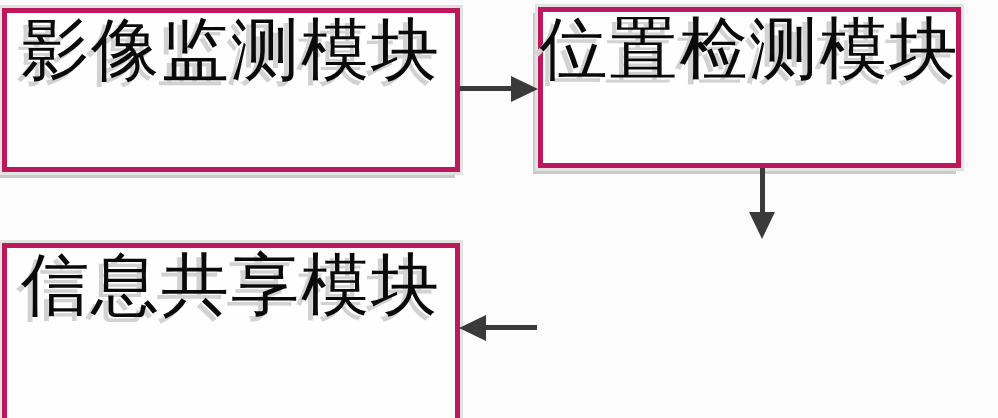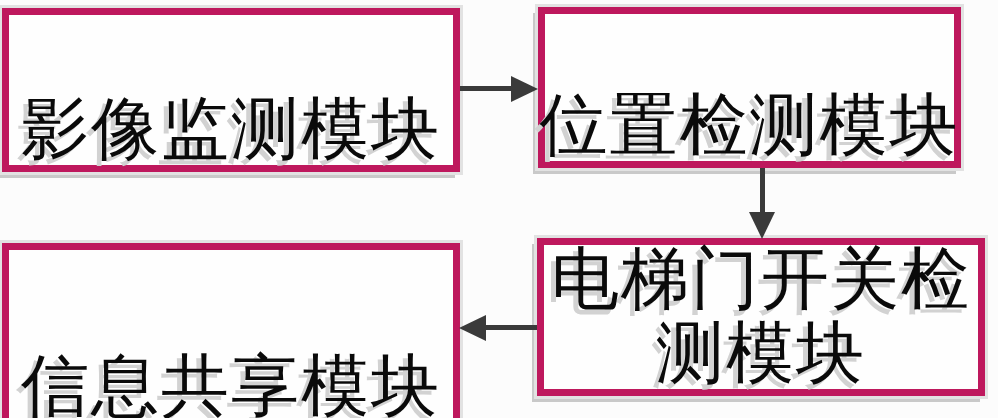--- a/index.html
+++ b/index.html
@@ -10,26 +10,26 @@
     overflow: hidden;
   }
   .canvas {
     position: relative;
     width: 998px; height: 418px;
     background: #fcfcfc;
   }
   .node {
     position: absolute;
     background: #fefefe;
-    border: 7px solid #be185d;
+    border: 5px solid #be185d;
     box-shadow: 0 0 0 3px #e2e2e2, -5px 6px 0 #c9c9c9;
     display: flex;
     flex-direction: column;
     align-items: center;
-    justify-content: flex-end;
+    justify-content: flex-start;
     text-align: center;
     color: #0a0a0a;
     font-size: 68px;
     letter-spacing: 2px;
     line-height: 1.08;
     text-shadow: -5px 5px 0 #d2d2d2;
     white-space: nowrap;
   }
   .node .line { display: block; }
   #box-image      { left: 2px;   top: 8px;   width: 458px; height: 164px; }
@@ -67,24 +67,20 @@
 <div class="canvas">
 
   <div class="node" id="box-image">
     <span class="line">影像监测模块</span>
   </div>
 
   <div class="node" id="box-position">
     <span class="line">位置检测模块</span>
   </div>
 
-  <div class="node" id="box-door">
-    <span class="line">电梯门开关检</span>
-    <span class="line">测模块</span>
-  </div>
 
   <div class="node" id="box-info">
     <span class="line">信息共享模块</span>
   </div>
 
   <div>
     <div class="hline" id="a1-line"></div>
     <div class="tri" id="a1-head"></div>
   </div>
 

